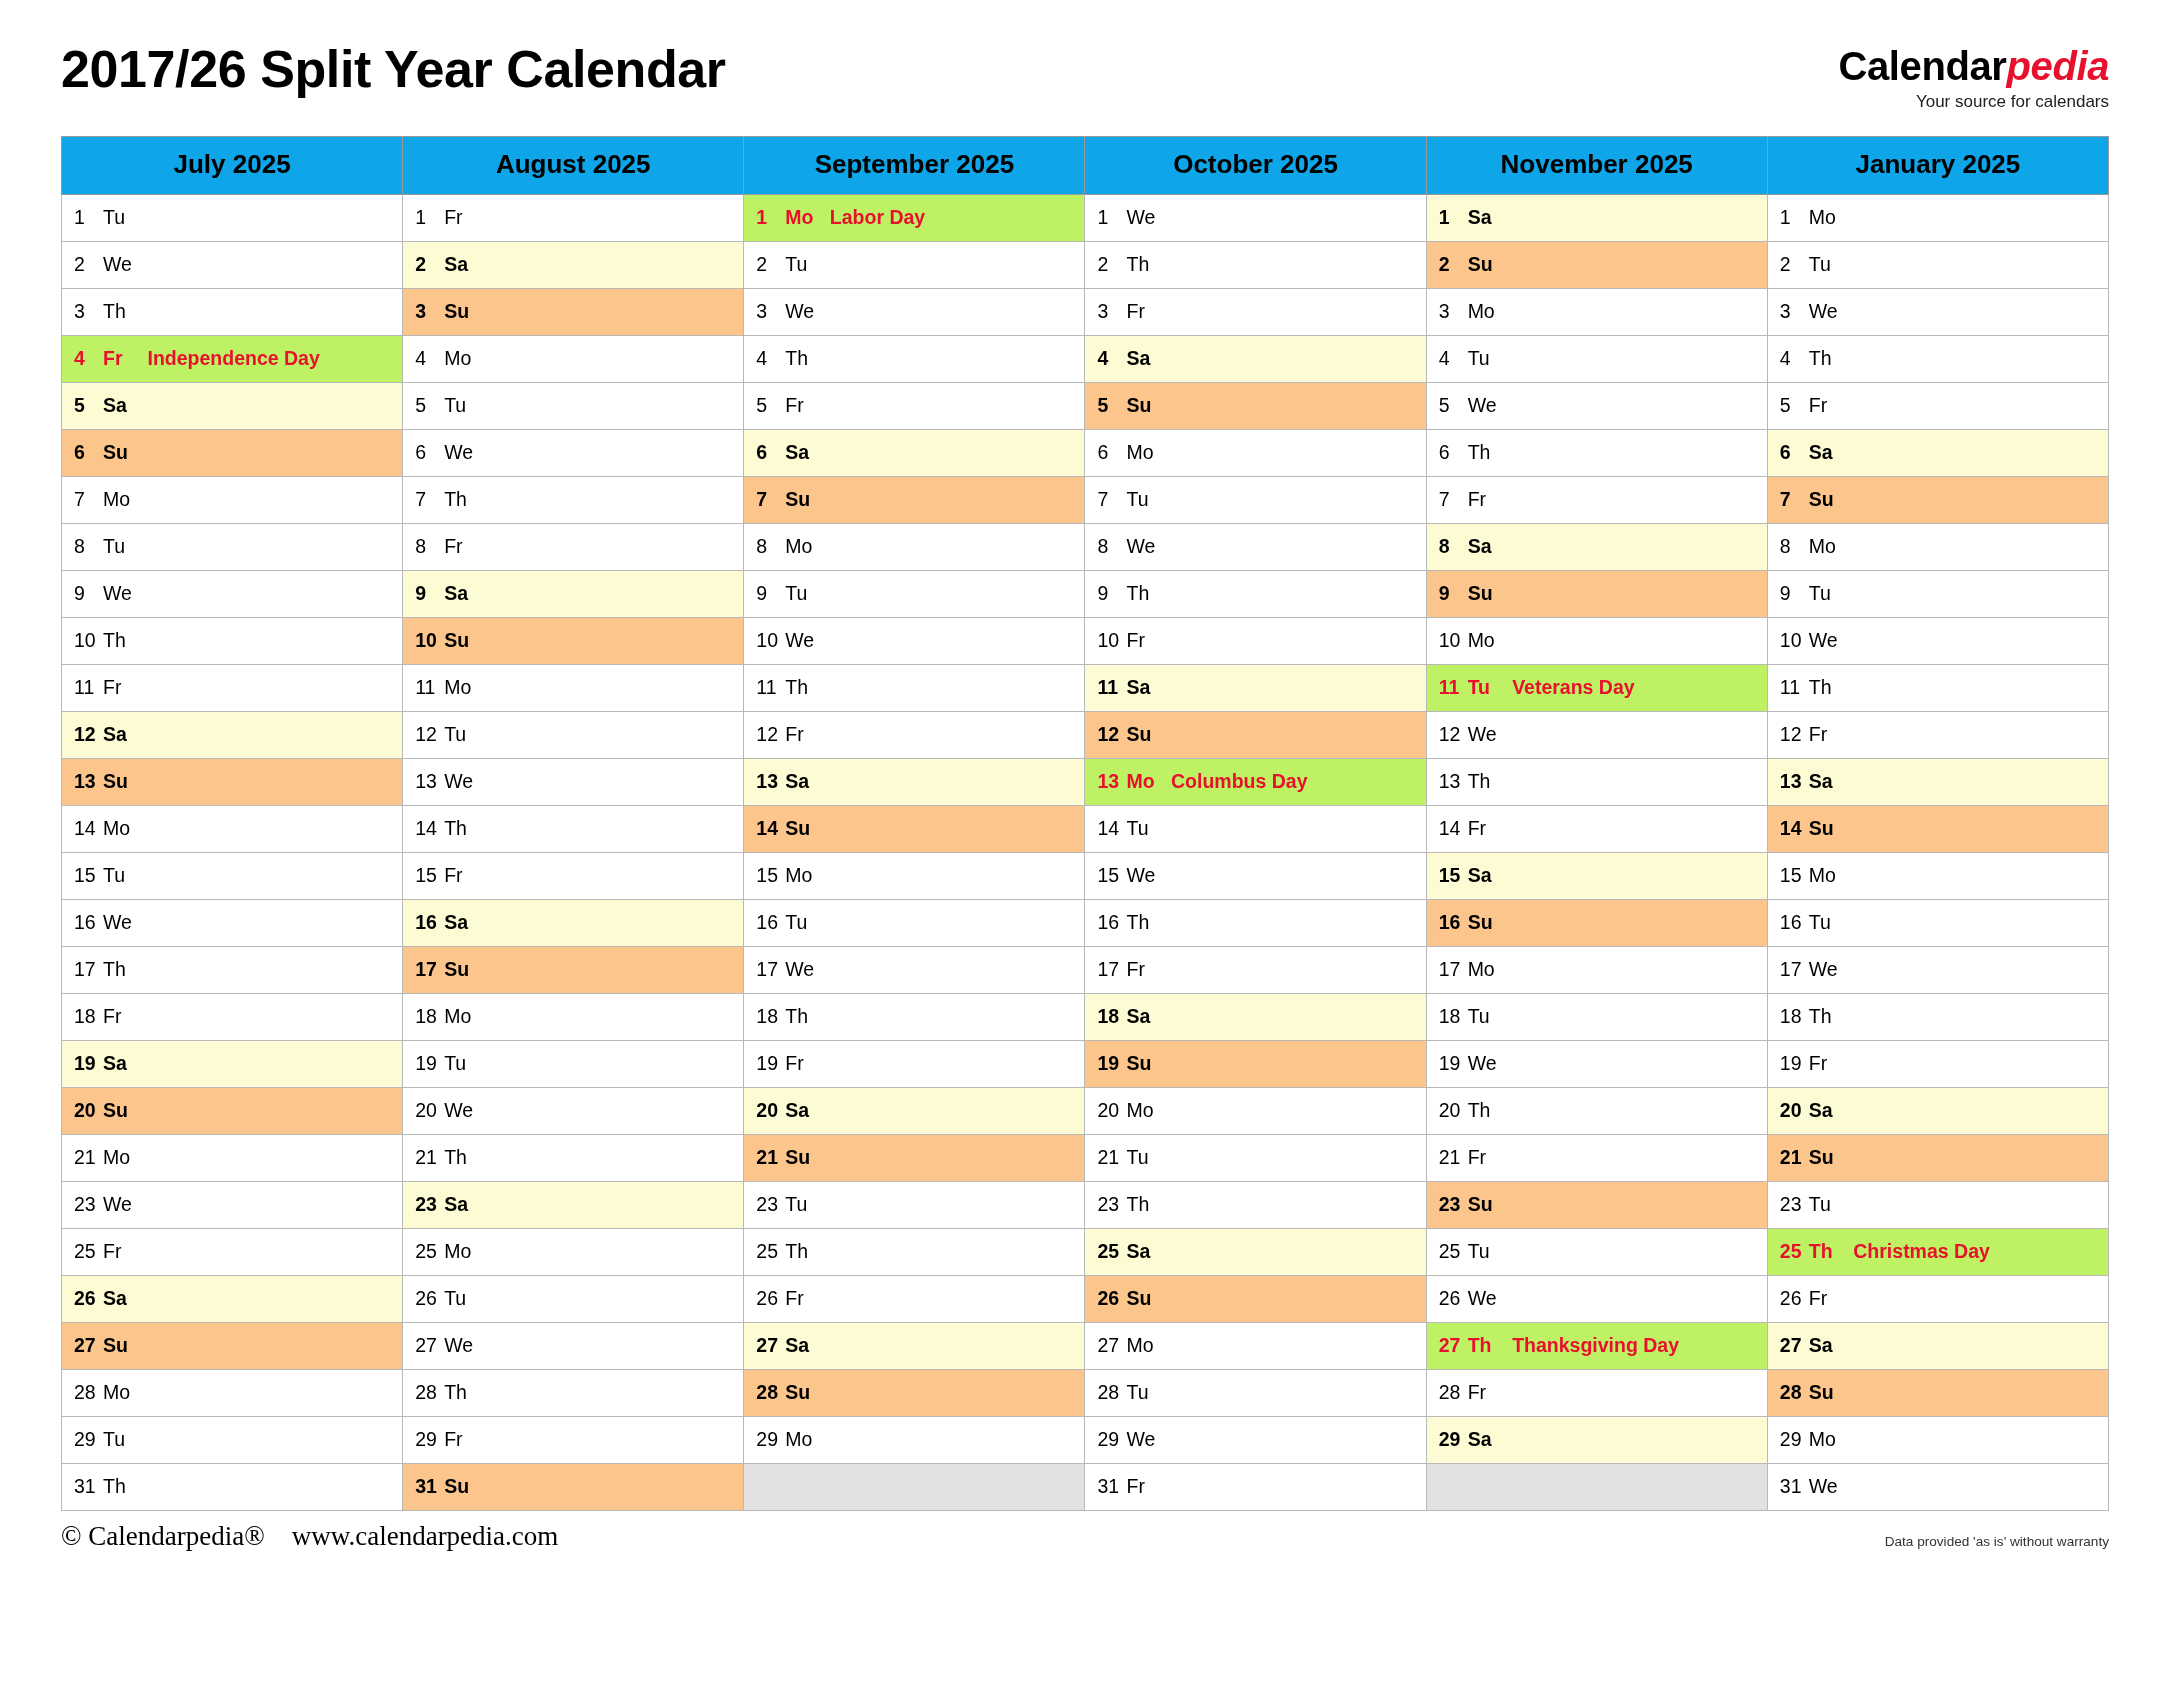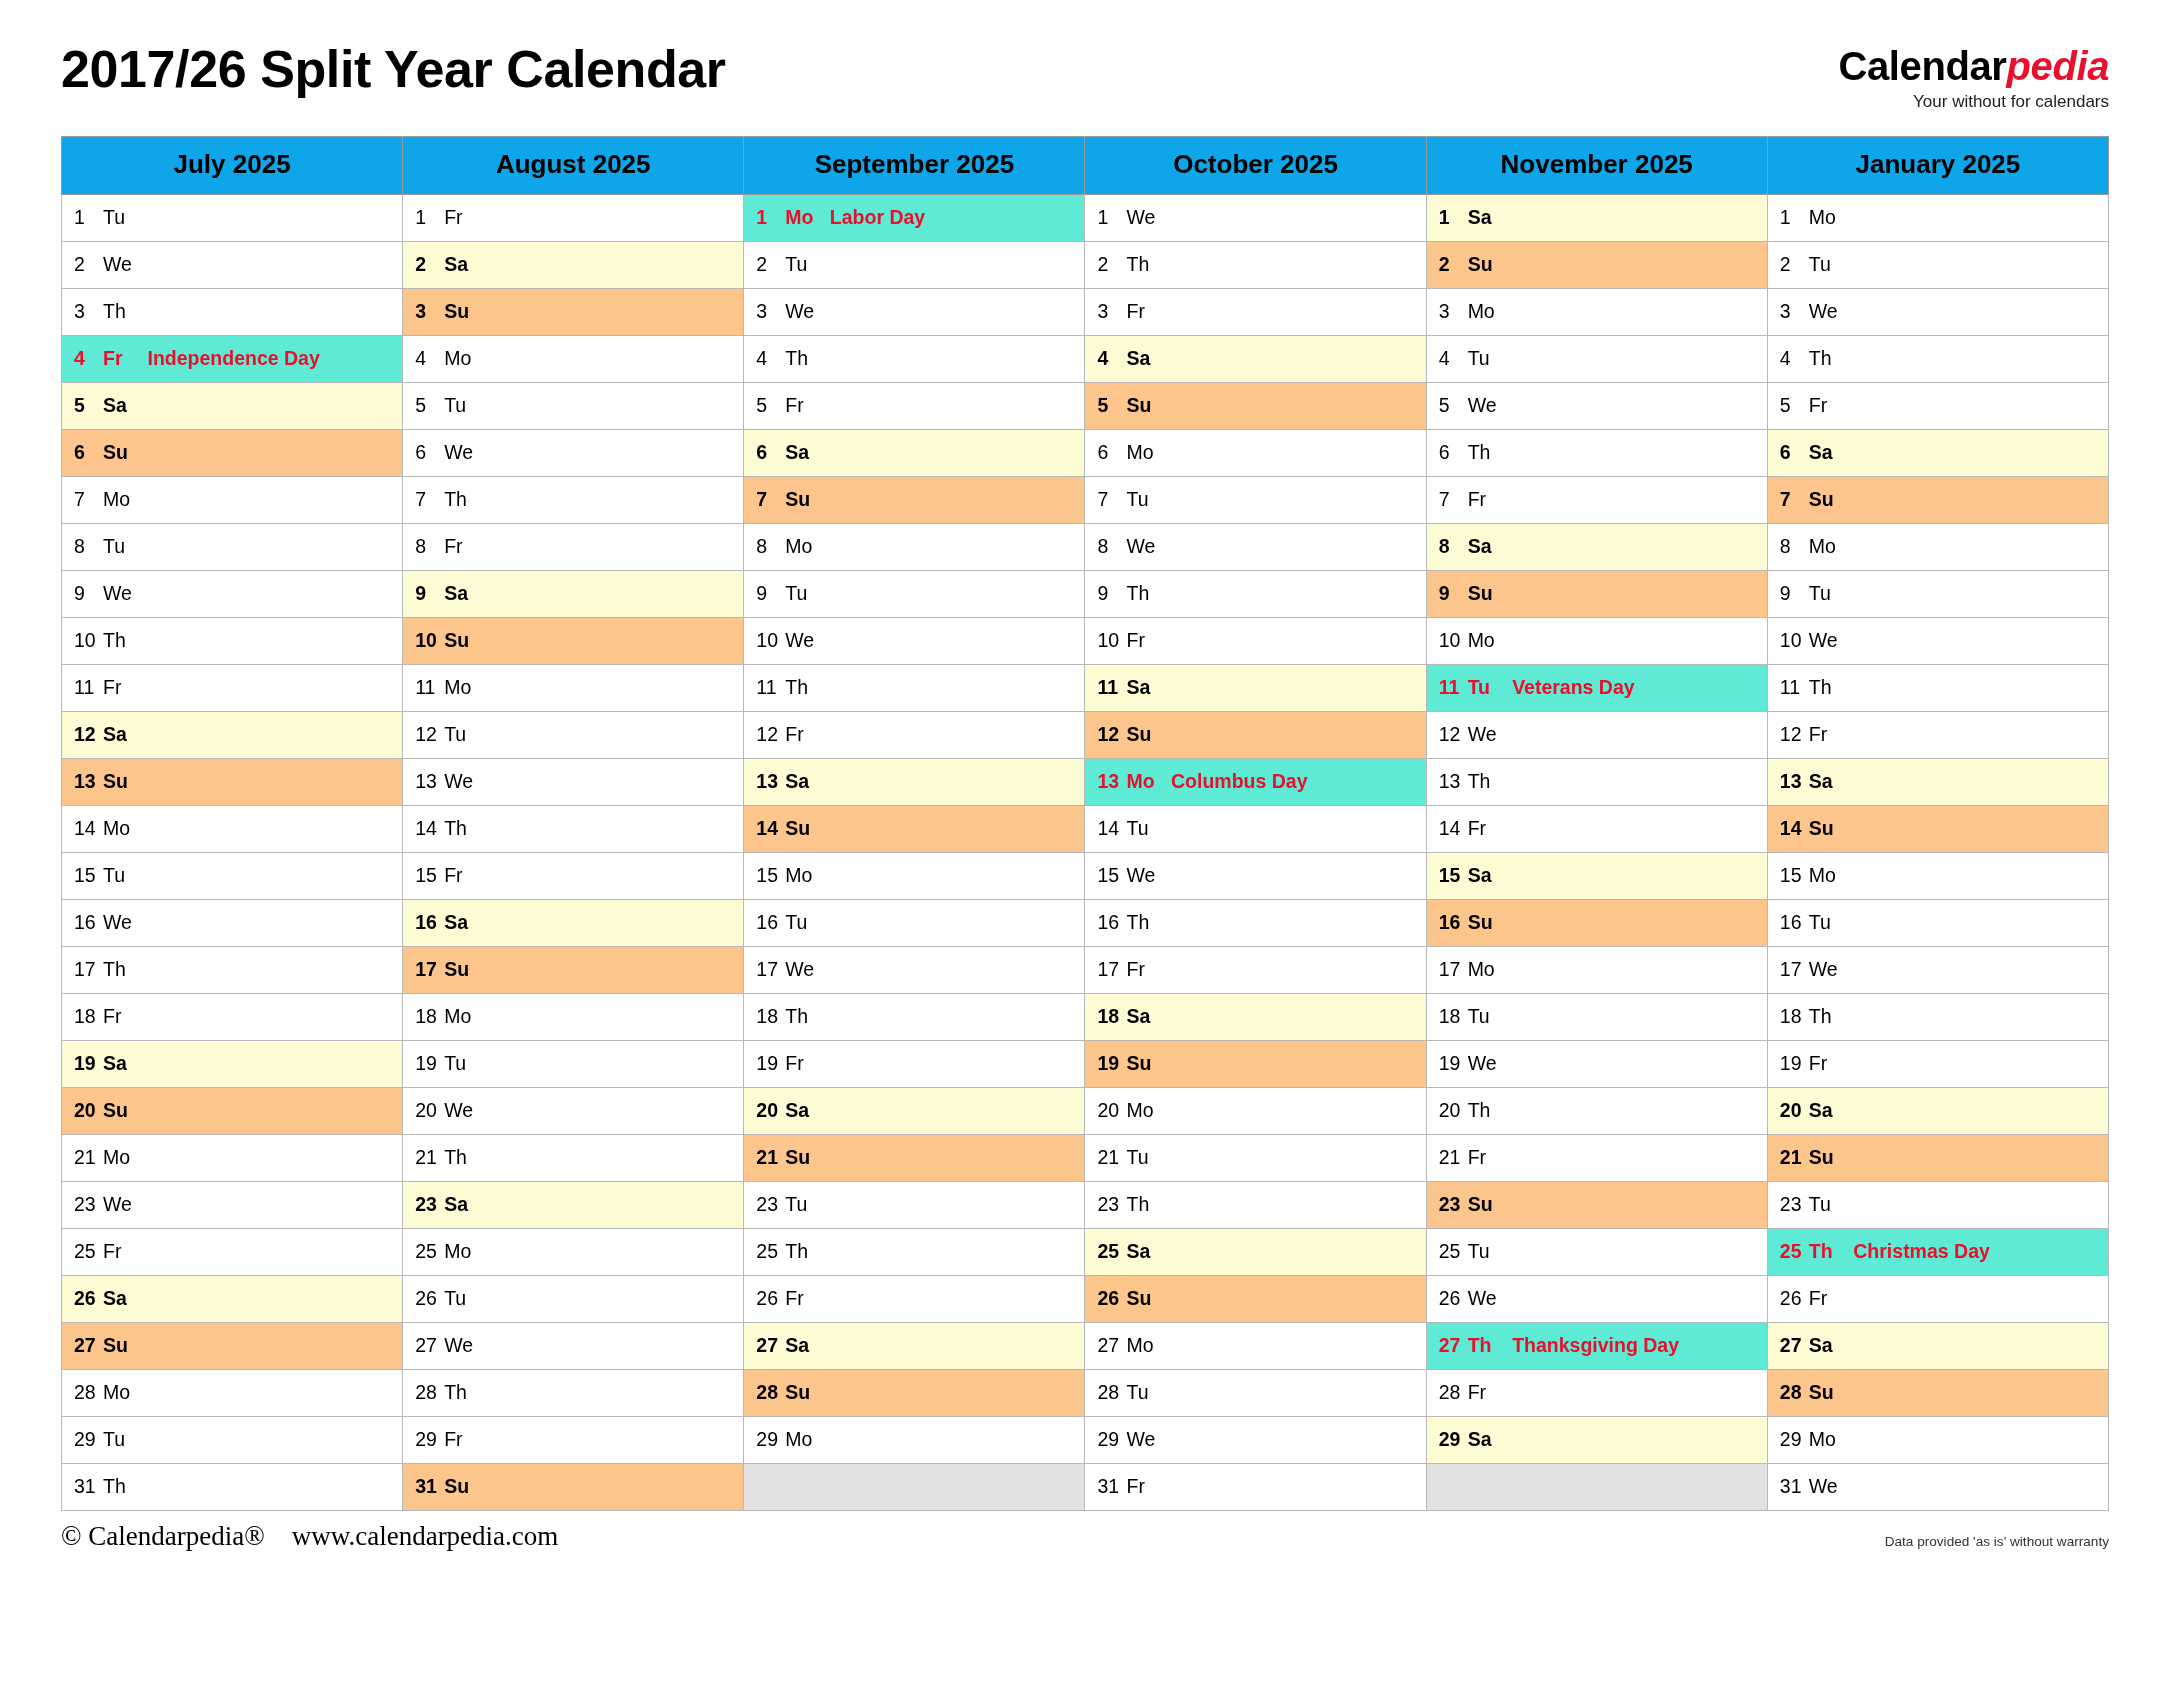--- a/index.html
+++ b/index.html
@@ -72,21 +72,21 @@
     height: 46px;
     font-size: 19.5px;
     padding: 0 0 0 12px;
     vertical-align: middle;
     white-space: nowrap;
     overflow: hidden;
   }
   td.wk { background: #ffffff; }
   td.sat { background: #fcfbd4; font-weight: bold; }
   td.sun { background: #fbc58c; font-weight: bold; }
-  td.hol { background: #5eead4; font-weight: bold; color: #e8112d; }
+  td.hol { background: #bef264; font-weight: bold; color: #e8112d; }
   td.empty { background: #e2e2e2; border: 0.8px solid #b8b8b8; }
   .dnum {
     display: inline-block;
     min-width: 29px;
   }
   .dow {
     display: inline-block;
     min-width: 36px;
   }
   .hname {
@@ -114,21 +114,21 @@
 </style>
 </head>
 <body>
 
 <div class="page">
 
   <div class="header">
     <div class="title">2017/26 Split Year Calendar</div>
     <div class="brand">
       <div class="brand-name"><span>Calendar</span><span class="pedia">pedia</span></div>
-      <div class="brand-tag">Your without for calendars</div>
+      <div class="brand-tag">Your source for calendars</div>
     </div>
   </div>
 
   <table class="cal">
     <thead>
       <tr id="month-head-row">
           <th>July 2025</th>
           <th>August 2025</th>
           <th>September 2025</th>
           <th>October 2025</th>

